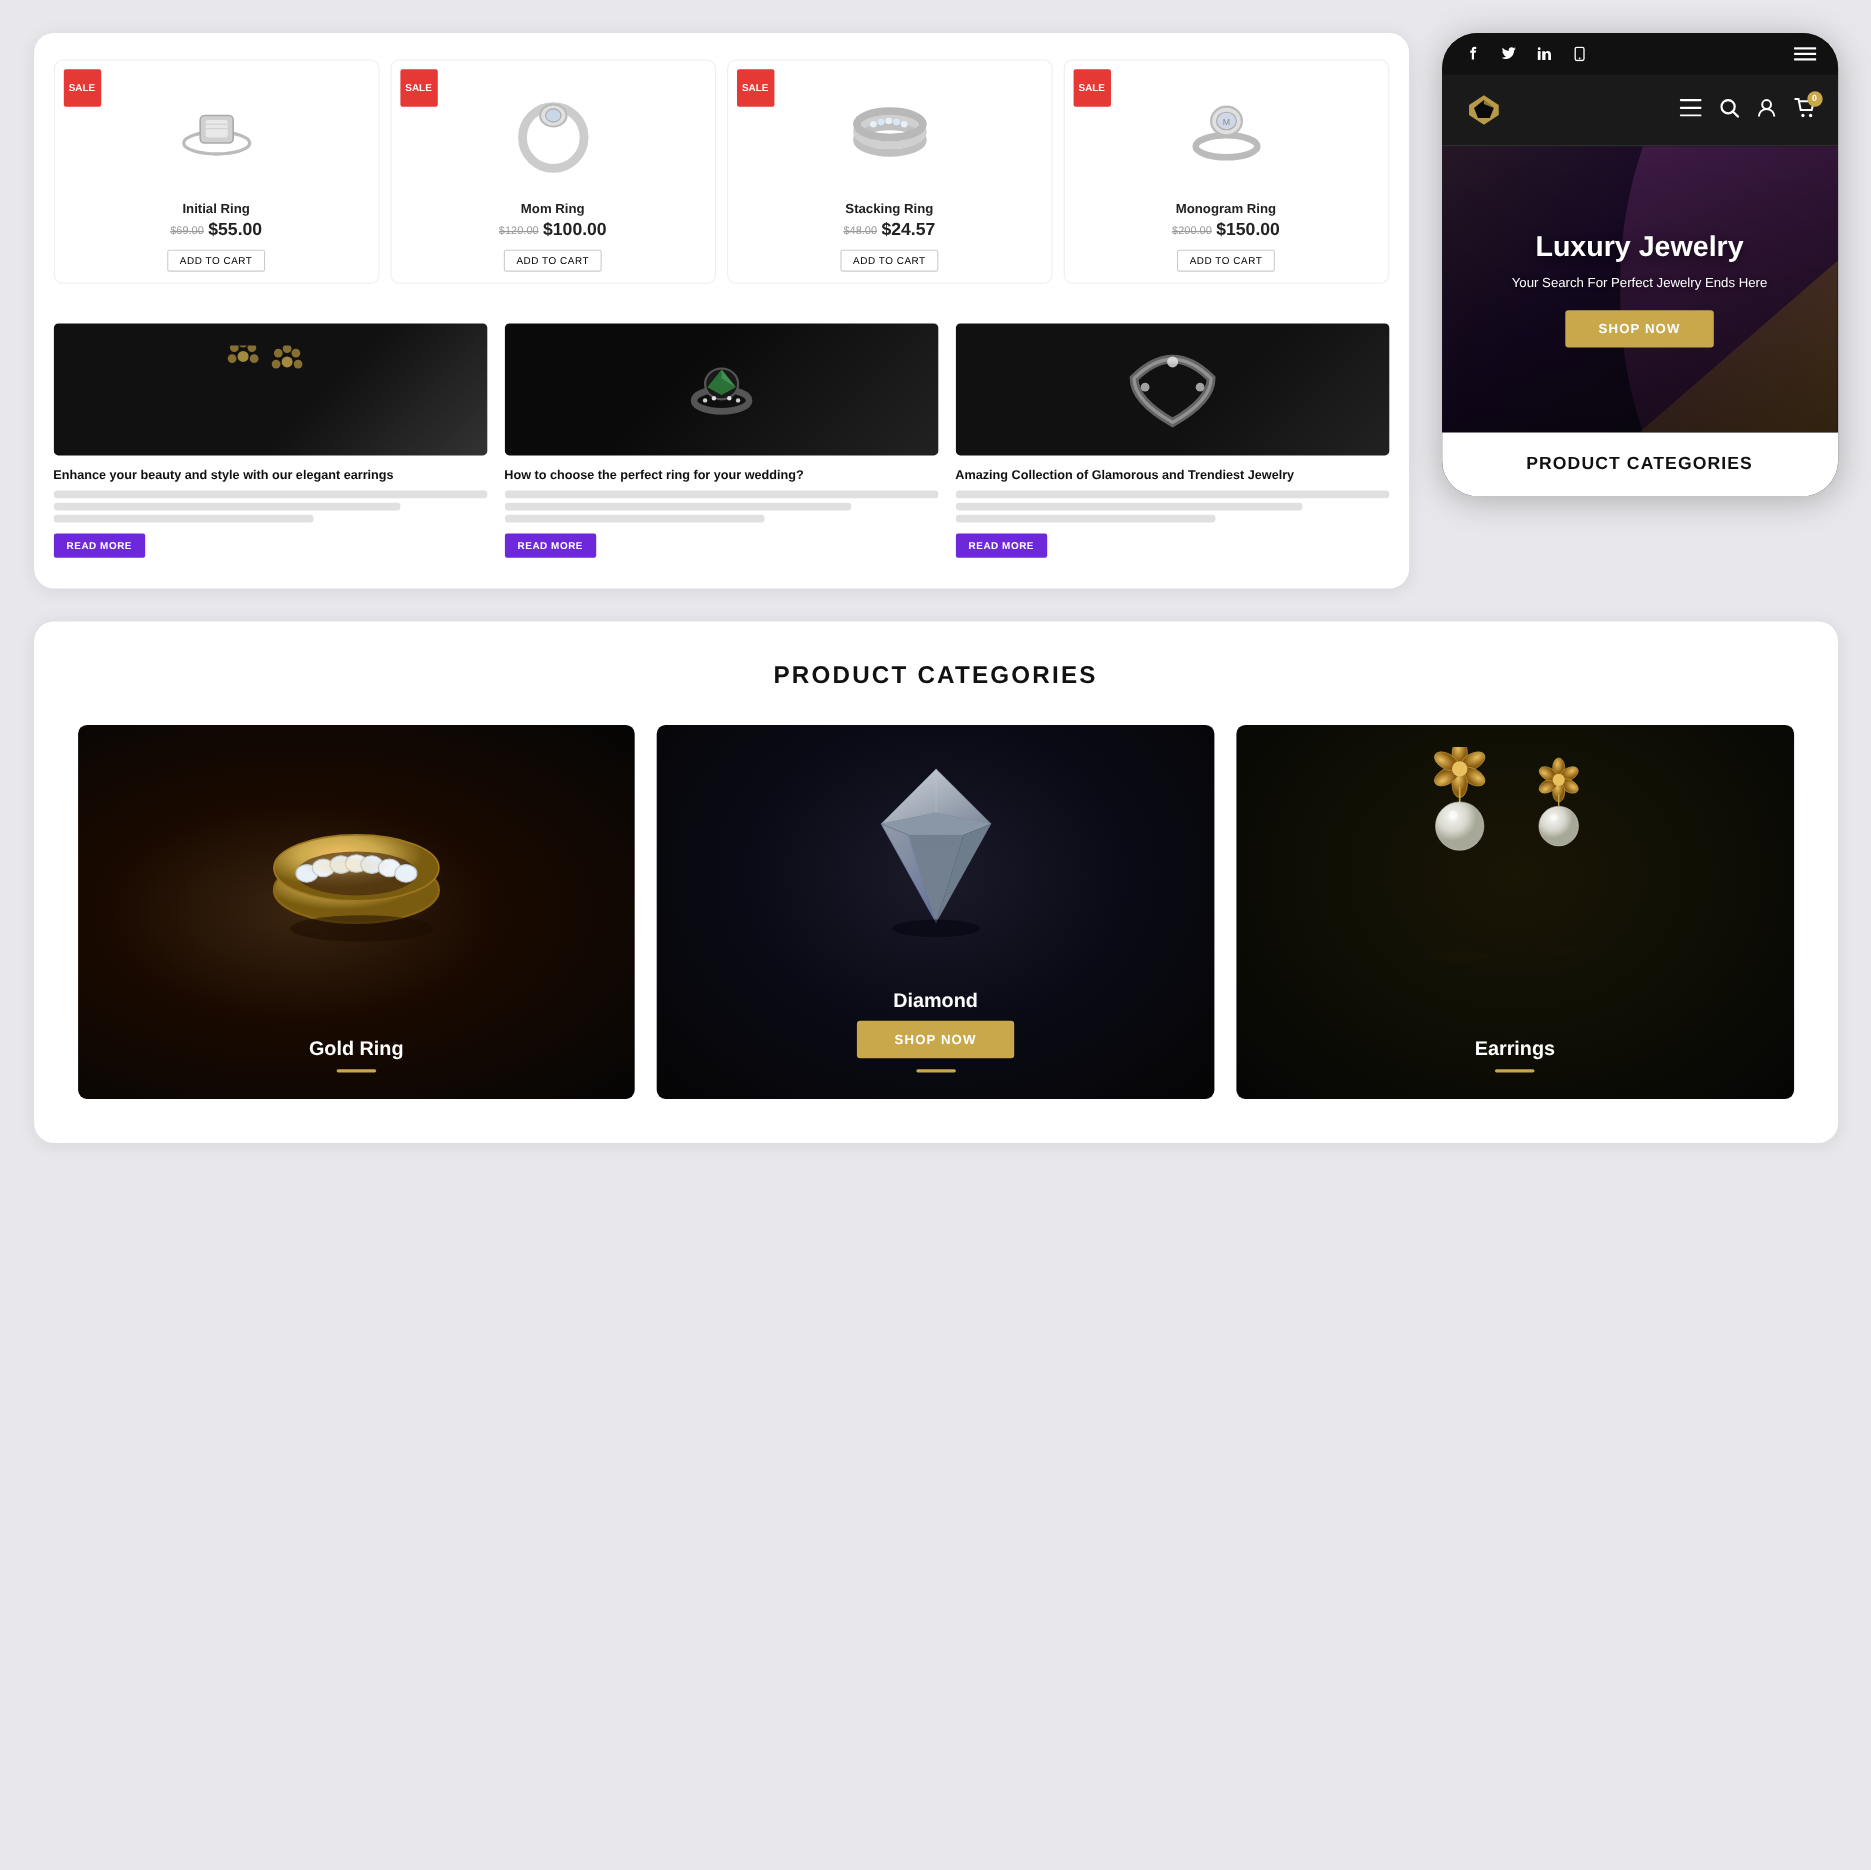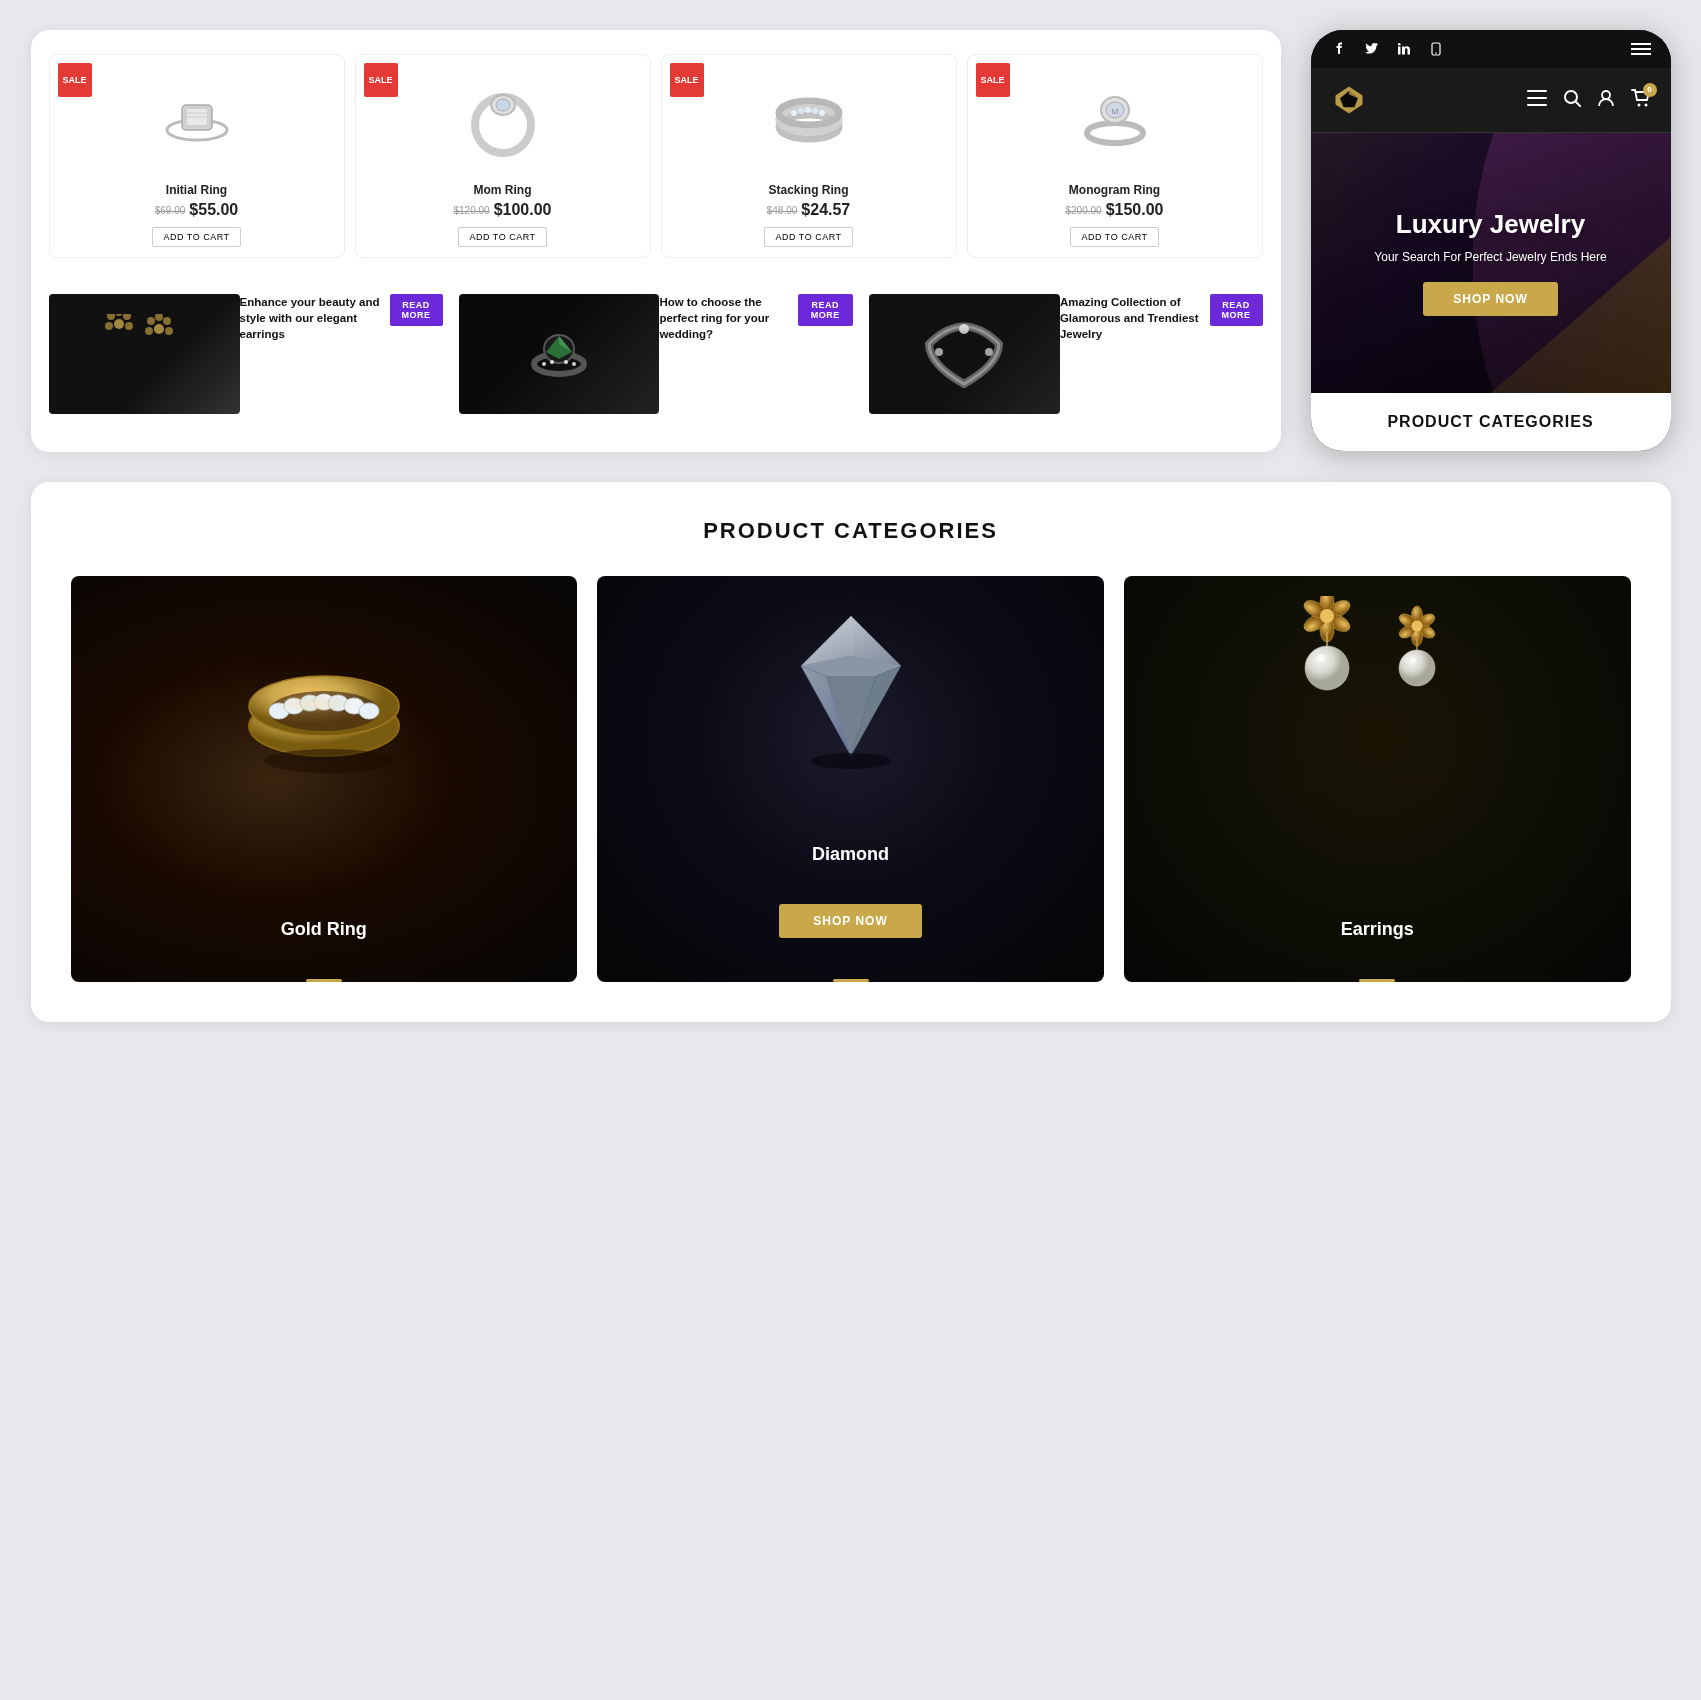--- a/index.html
+++ b/index.html
@@ -129,20 +129,21 @@
     }
 
     .featured-grid {
       display: flex;
       gap: 16px;
     }
 
     .featured-card {
       flex: 1;
       display: flex;
+      flex-direction: column;
     }
 
     .featured-thumb {
       width: 100%;
       height: 120px;
       border-radius: 4px;
       overflow: hidden;
       margin-bottom: 10px;
       background: #1a1a1a;
       display: flex;
@@ -406,26 +407,26 @@
       display: flex;
       gap: 20px;
     }
 
     .category-card {
       flex: 1;
       border-radius: 8px;
       overflow: hidden;
       position: relative;
       background: #0a0a0a;
-      height: 406px;
+      height: 340px;
       display: flex;
       flex-direction: column;
       align-items: center;
       justify-content: flex-end;
-      gap: 31px;
+      padding-bottom: 24px;
     }
 
     .category-bg-ring {
       background: radial-gradient(ellipse at 40% 50%, #3a2510 0%, #1a0a00 40%, #050505 100%);
     }
 
     .category-bg-diamond {
       background: radial-gradient(ellipse at 50% 40%, #1a1a2a 0%, #0a0a15 50%, #050505 100%);
     }
 

